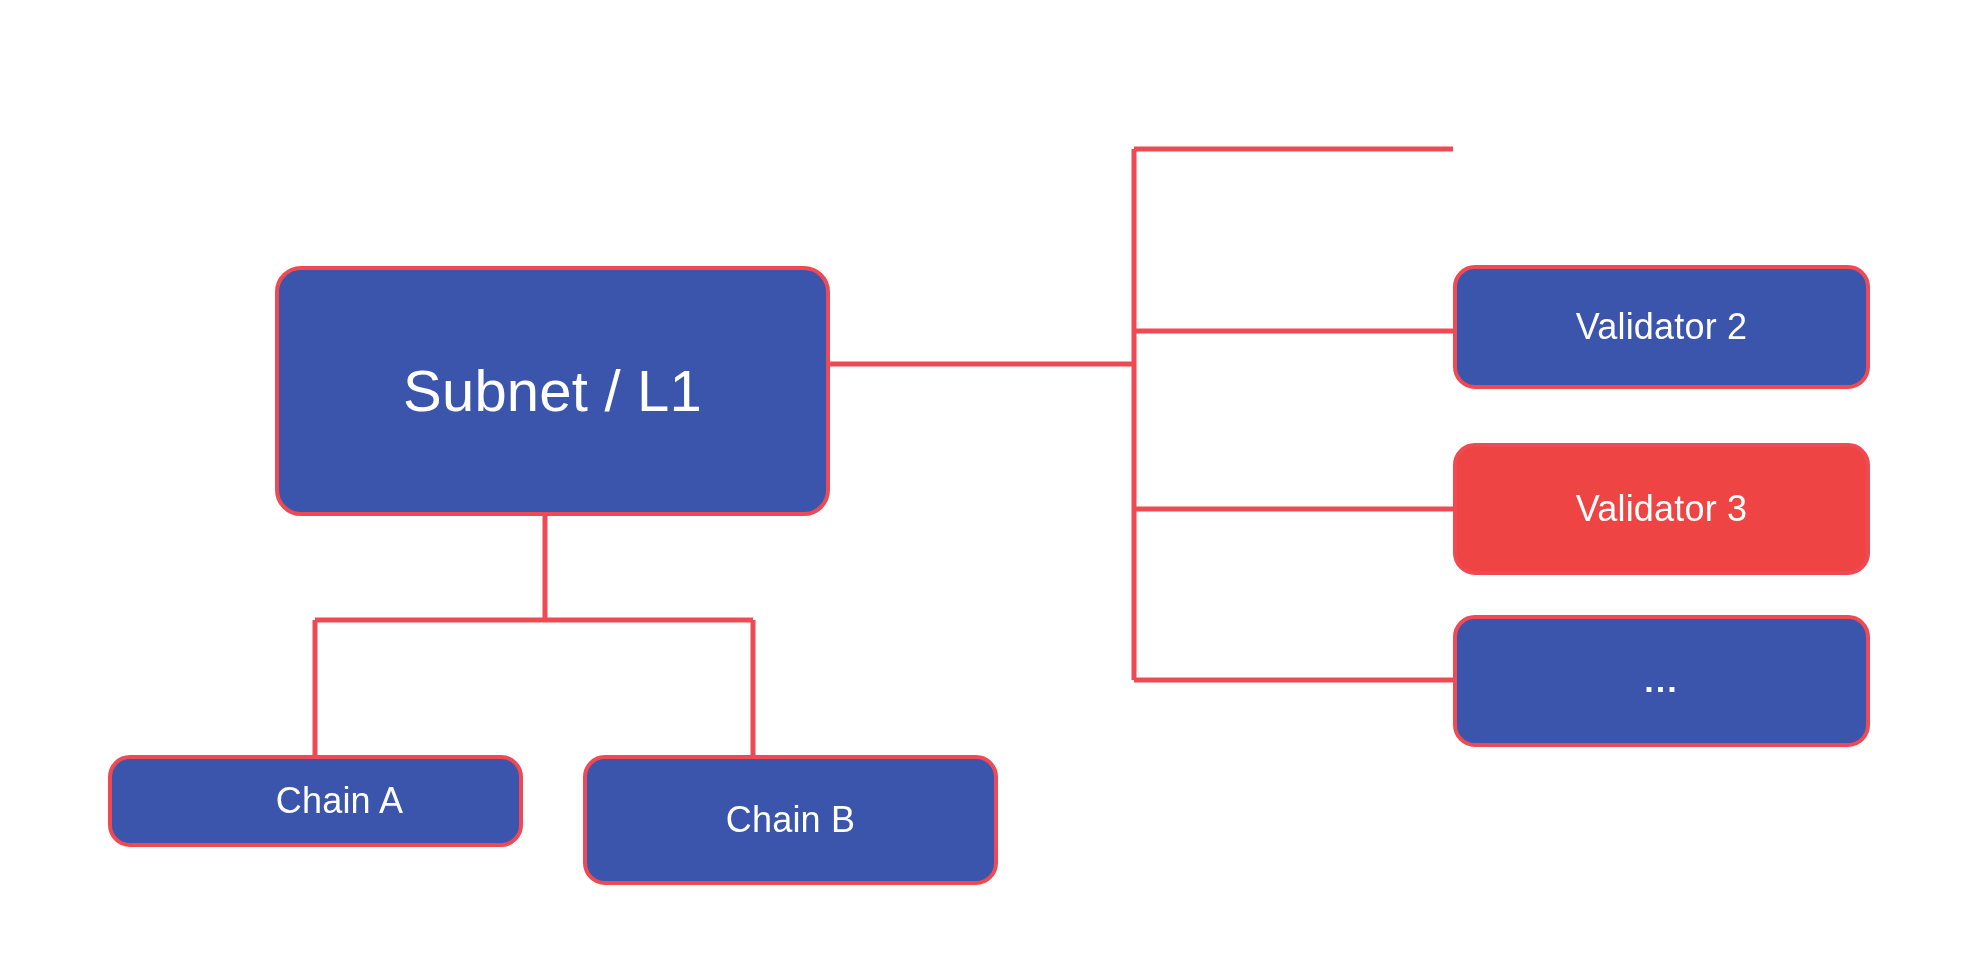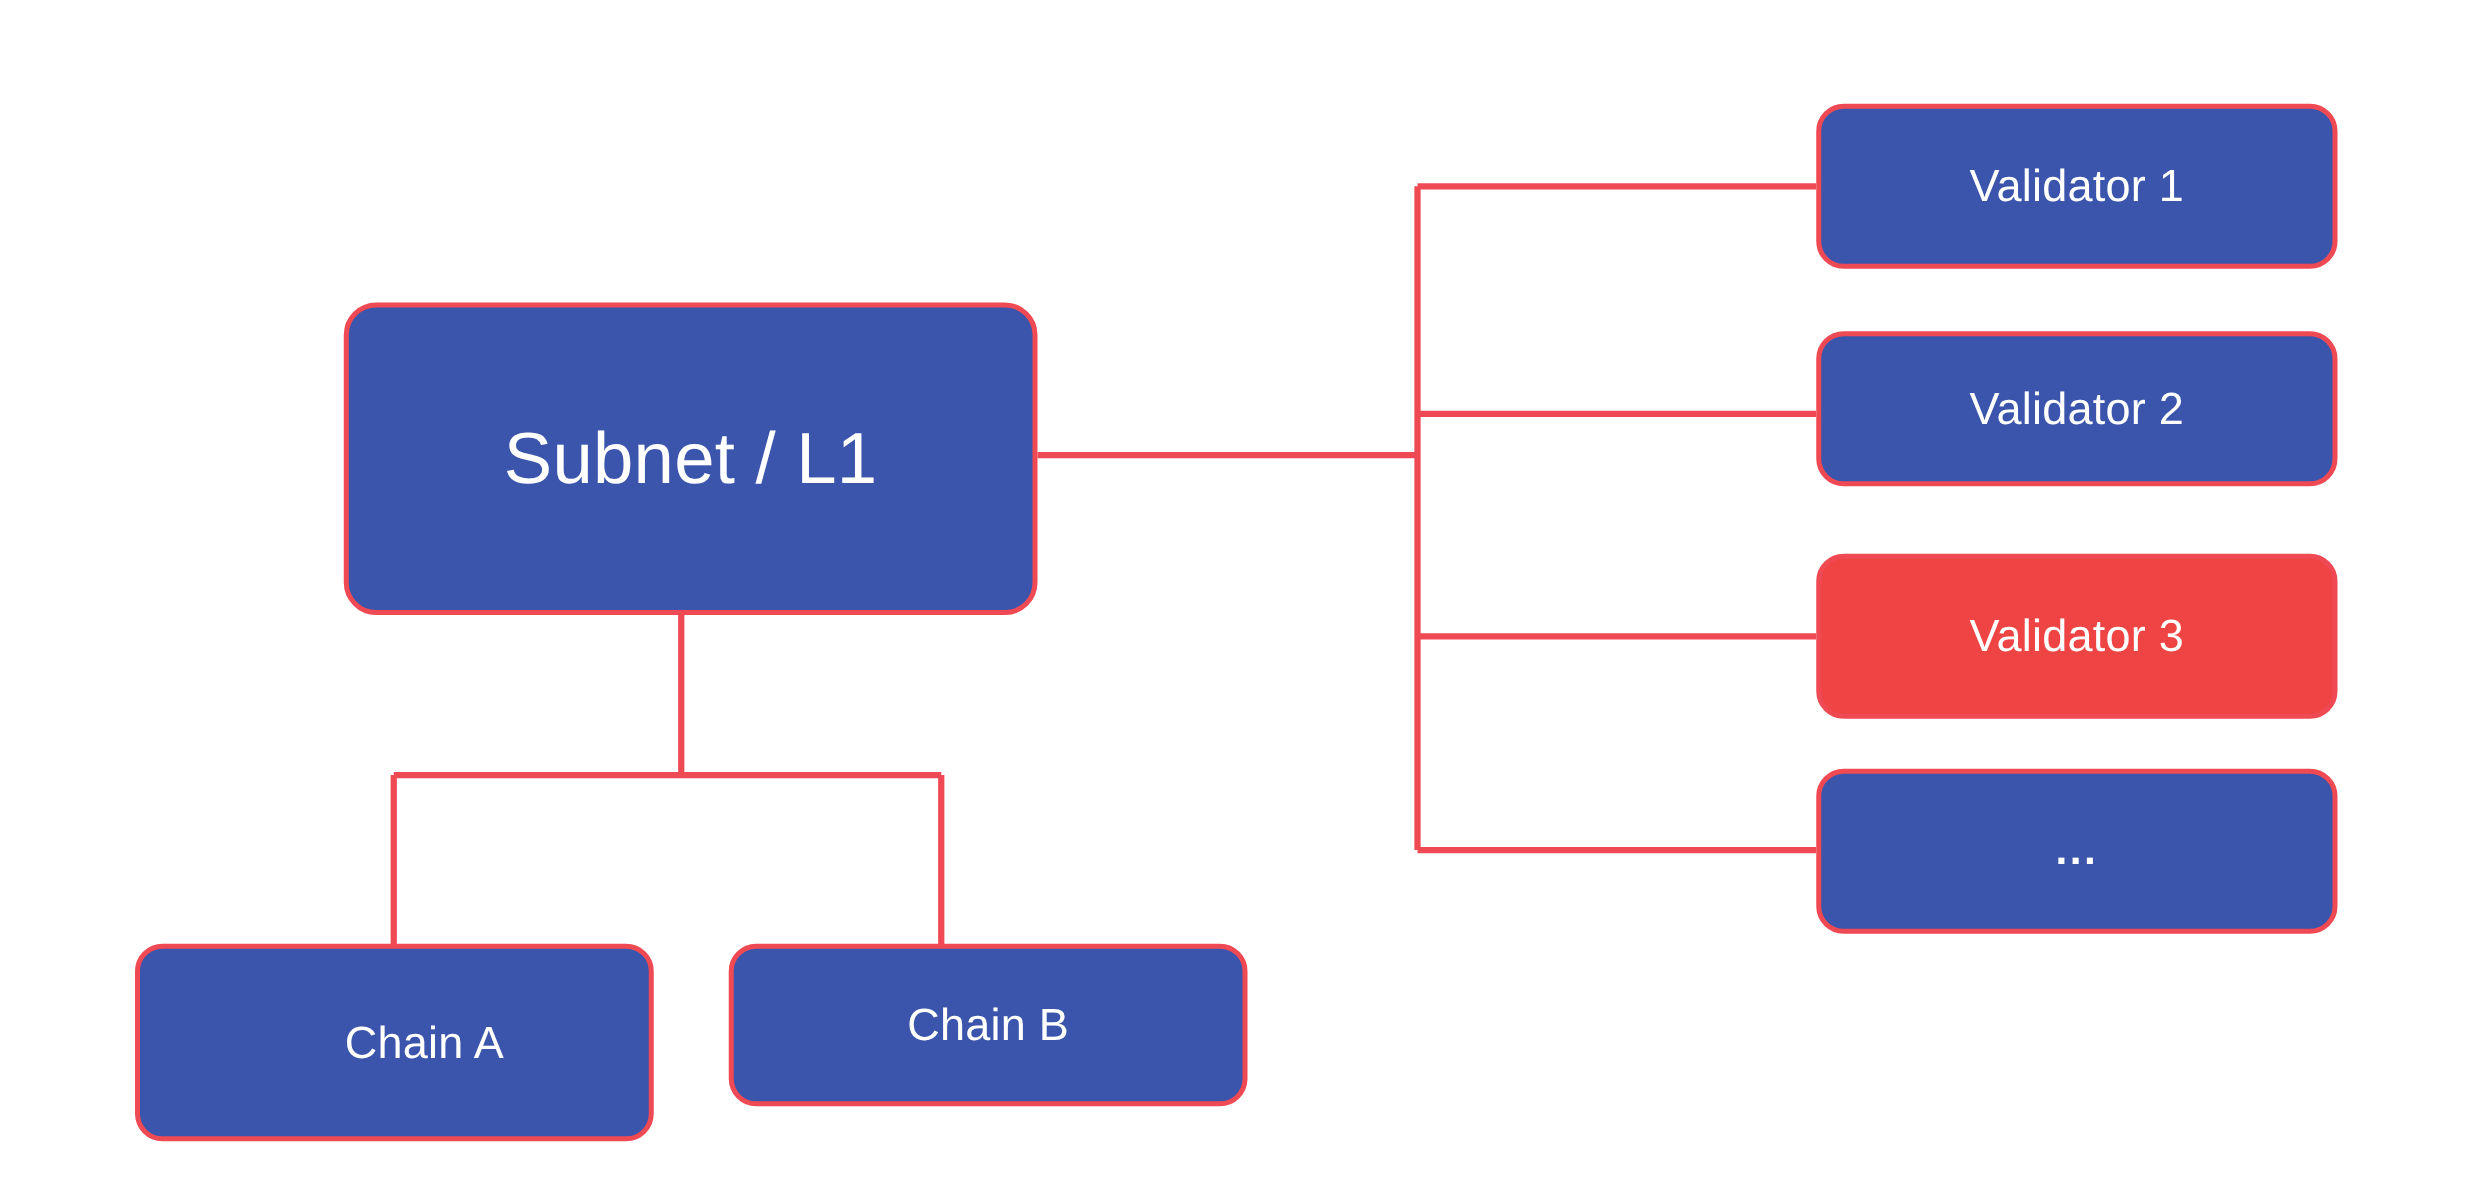--- a/index.html
+++ b/index.html
@@ -36,20 +36,21 @@
     display: flex;
     align-items: center;
     justify-content: center;
     color: #ffffff;
     text-align: center;
     line-height: 1.1;
     user-select: none;
   }
   .node.root {
     border-radius: 26px;
+    margin-top: 24px;
   }
   .node-label {
     display: block;
     white-space: nowrap;
     letter-spacing: 0.2px;
   }
   .root .node-label   { font-size: 58px; font-weight: 400; }
   .leaf .node-label   { font-size: 36px; font-weight: 400; }
   .ellipsis .node-label { font-size: 34px; font-weight: 700; letter-spacing: 2px; }
 </style>
@@ -72,37 +73,34 @@
         <line x1="315" y1="620" x2="753" y2="620"></line>
         <line x1="315" y1="620" x2="315" y2="757"></line>
         <line x1="753" y1="620" x2="753" y2="757"></line>
       </g>
   </svg>
 
   <div class="node root" id="node-root" style="left: 275px; top: 242px; width: 555px; height: 250px; background: rgb(58, 85, 171); border-color: rgb(239, 74, 84); color: rgb(255, 255, 255);">
     <span class="node-label">Subnet / L1</span>
   </div>
 
-  <div class="node leaf" id="node-validator-0" style="left: 1453px; top: 83px; width: 417px; height: 132px; background: rgb(58, 85, 171); border-color: rgb(239, 74, 84); color: rgb(255, 255, 255);">
-    <span class="node-label">Validator 1</span>
-  </div>
 
   <div class="node leaf" id="node-validator-1" style="left: 1453px; top: 265px; width: 417px; height: 124px; background: rgb(58, 85, 171); border-color: rgb(239, 74, 84); color: rgb(255, 255, 255);">
     <span class="node-label">Validator 2</span>
   </div>
 
   <div class="node leaf" id="node-validator-2" style="left: 1453px; top: 443px; width: 417px; height: 132px; background: #ef4444; border-color: rgb(239, 74, 84); color: rgb(255, 255, 255);">
     <span class="node-label">Validator 3</span>
   </div>
 
   <div class="node leaf ellipsis" id="node-validator-3" style="left: 1453px; top: 615px; width: 417px; height: 132px; background: rgb(58, 85, 171); border-color: rgb(239, 74, 84); color: rgb(255, 255, 255);">
     <span class="node-label">...</span>
   </div>
 
-  <div class="node leaf" id="node-chain-0" style="left: 108px; top: 755px; width: 415px; height: 158px; background: rgb(58, 85, 171); border-color: rgb(239, 74, 84); color: rgb(255, 255, 255); padding-left: 48px;">
+  <div class="node leaf" id="node-chain-0" style="left: 108px; top: 755px; width: 415px; height: 92px; background: rgb(58, 85, 171); border-color: rgb(239, 74, 84); color: rgb(255, 255, 255); padding-left: 48px;">
     <span class="node-label">Chain A</span>
   </div>
 
   <div class="node leaf" id="node-chain-1" style="left: 583px; top: 755px; width: 415px; height: 130px; background: rgb(58, 85, 171); border-color: rgb(239, 74, 84); color: rgb(255, 255, 255);">
     <span class="node-label">Chain B</span>
   </div>
 
 </div>
 
 </body></html>

